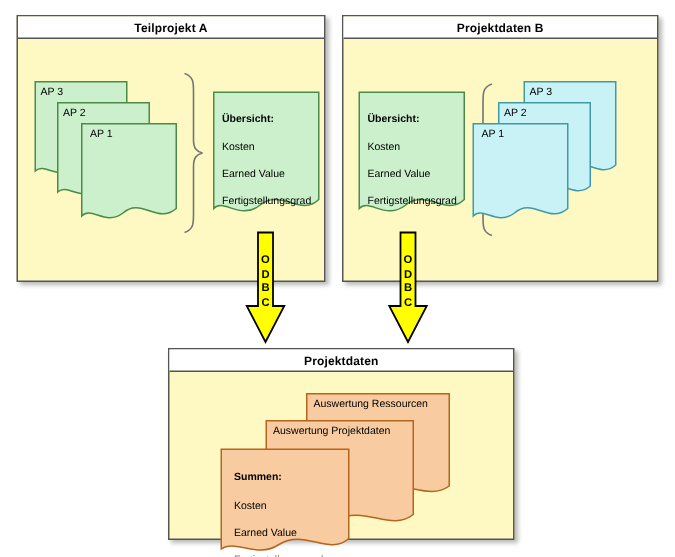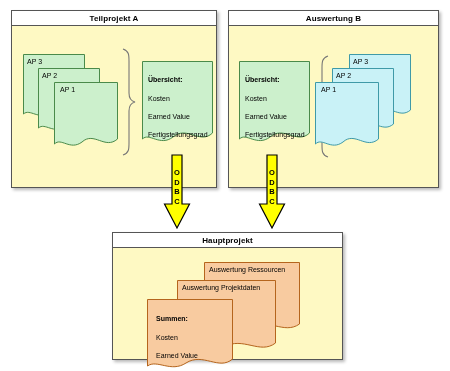--- a/index.html
+++ b/index.html
@@ -126,21 +126,21 @@
         <div>Kosten</div>
         <div>Earned Value</div>
         <div>Fertigstellungsgrad</div>
       </div>
     </div>
 
   </div>
 </div>
 
 <div class="panel" id="panel-b">
-  <div class="panel-header">Auswertung B</div>
+  <div class="panel-header">Projektdaten B</div>
   <div class="panel-body">
 
     <div class="doc" style="left:8px; top:33px; width:75px; height:90px;">
       <svg viewBox="0 0 75 90" preserveAspectRatio="none">
         <path d="M2.5,2.5 L72.5,2.5 L72.5,74 C60,86 47,66 33,78 C20,88 9,73 2.5,80 Z" fill="#ccf0cc" stroke="#4a8a4a" stroke-width="1"></path>
       </svg>
       <div class="doc-text" style="left:8px; top:7px;">
         <div class="hdr">Übersicht:</div>
         <div>Kosten</div>
         <div>Earned Value</div>
@@ -196,21 +196,21 @@
   </svg>
   <div class="odbc-label">
     <span>O</span>
     <span>D</span>
     <span>B</span>
     <span>C</span>
   </div>
 </div>
 
 <div class="panel" id="panel-main">
-  <div class="panel-header">Hauptprojekt</div>
+  <div class="panel-header">Projektdaten</div>
   <div class="panel-body">
 
     <div class="doc" style="left:89px; top:12px; width:100px; height:78px;">
       <svg viewBox="0 0 100 78" preserveAspectRatio="none">
         <path d="M2.5,2.5 L97.5,2.5 L97.5,64 C82,75 66,57 48,68 C30,77 14,63 2.5,70 Z" fill="#f8cba0" stroke="#b5651d" stroke-width="1"></path>
       </svg>
       <div class="doc-text" style="left:7px; top:5px;">Auswertung Ressourcen</div>
     </div>
 
     <div class="doc" style="left:62px; top:30px; width:103px; height:80px;">

